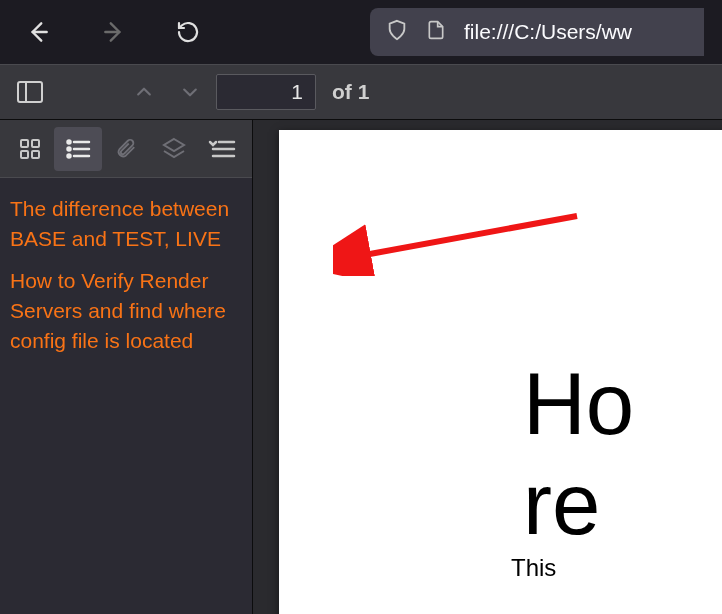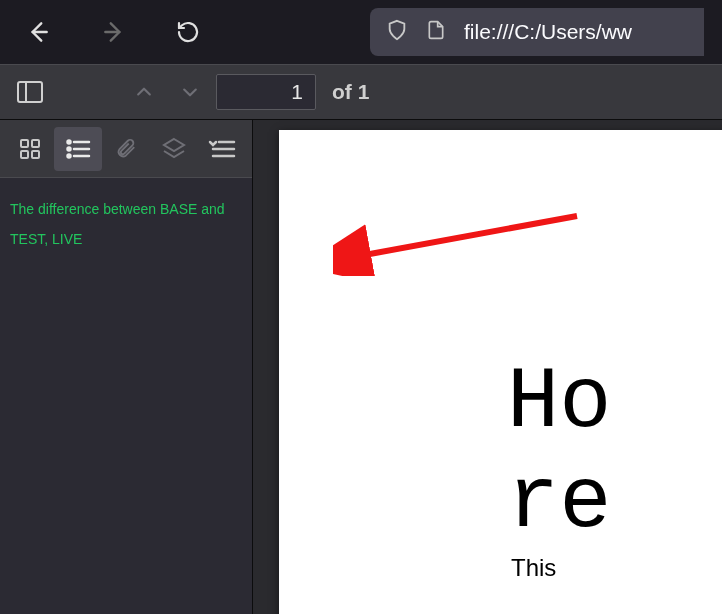--- a/index.html
+++ b/index.html
@@ -114,23 +114,23 @@
     background: #4d4c55;
     color: #eaeaea;
   }
   .side-btn.disabled { color: #6f6f76; }
   .side-spacer { flex: 1; }
   .outline {
     padding: 10px 8px;
     overflow: hidden;
   }
   .outline-item {
-    font-size: 14px;
+    font-size: 21px;
     line-height: 30px;
-    color: #22c55e;
+    color: #f97316;
     padding: 6px 2px;
   }
   
   .page-area {
     flex: 1;
     background: #2a2a2e;
     position: relative;
     display: flex;
     justify-content: flex-start;
     padding: 10px 0 0 26px;
@@ -140,26 +140,25 @@
     background: #ffffff;
     height: 1000px;
     box-shadow: 0 2px 8px rgba(0,0,0,0.5);
     position: relative;
     color: #000;
     font-family: Arial, sans-serif;
     overflow: hidden;
   }
   .pdf-h1 {
     position: absolute;
-    left: 228px;
+    left: 244px;
     top: 224px;
     font-size: 87px;
     font-weight: 400;
     white-space: nowrap;
-    font-family: Liberation Mono, monospace;
   }
   .pdf-h1.line2 { top: 324px; }
   .pdf-sub {
     position: absolute;
     left: 232px;
     top: 424px;
     font-size: 24px;
     white-space: nowrap;
   }
   
@@ -268,20 +267,21 @@
         <svg width="28" height="22" viewBox="0 0 28 22" fill="none" stroke="currentColor" stroke-width="2.5" stroke-linecap="round">
             <polyline points="2 4 5 7 8 4"></polyline>
             <line x1="11" y1="4" x2="26" y2="4"></line>
             <line x1="5" y1="11" x2="26" y2="11"></line>
             <line x1="5" y1="18" x2="26" y2="18"></line>
           </svg>
       </div>
     </div>
     <div class="outline">
       <div class="outline-item">The difference between BASE and TEST, LIVE</div>
+      <div class="outline-item">How to Verify Render Servers and find where config file is located</div>
     </div>
   </div>
 
   <div class="page-area">
     <div class="pdf-page">
       <div class="pdf-h1">Ho</div>
       <div class="pdf-h1 line2">re</div>
       <div class="pdf-sub">This</div>
     </div>
   </div>

